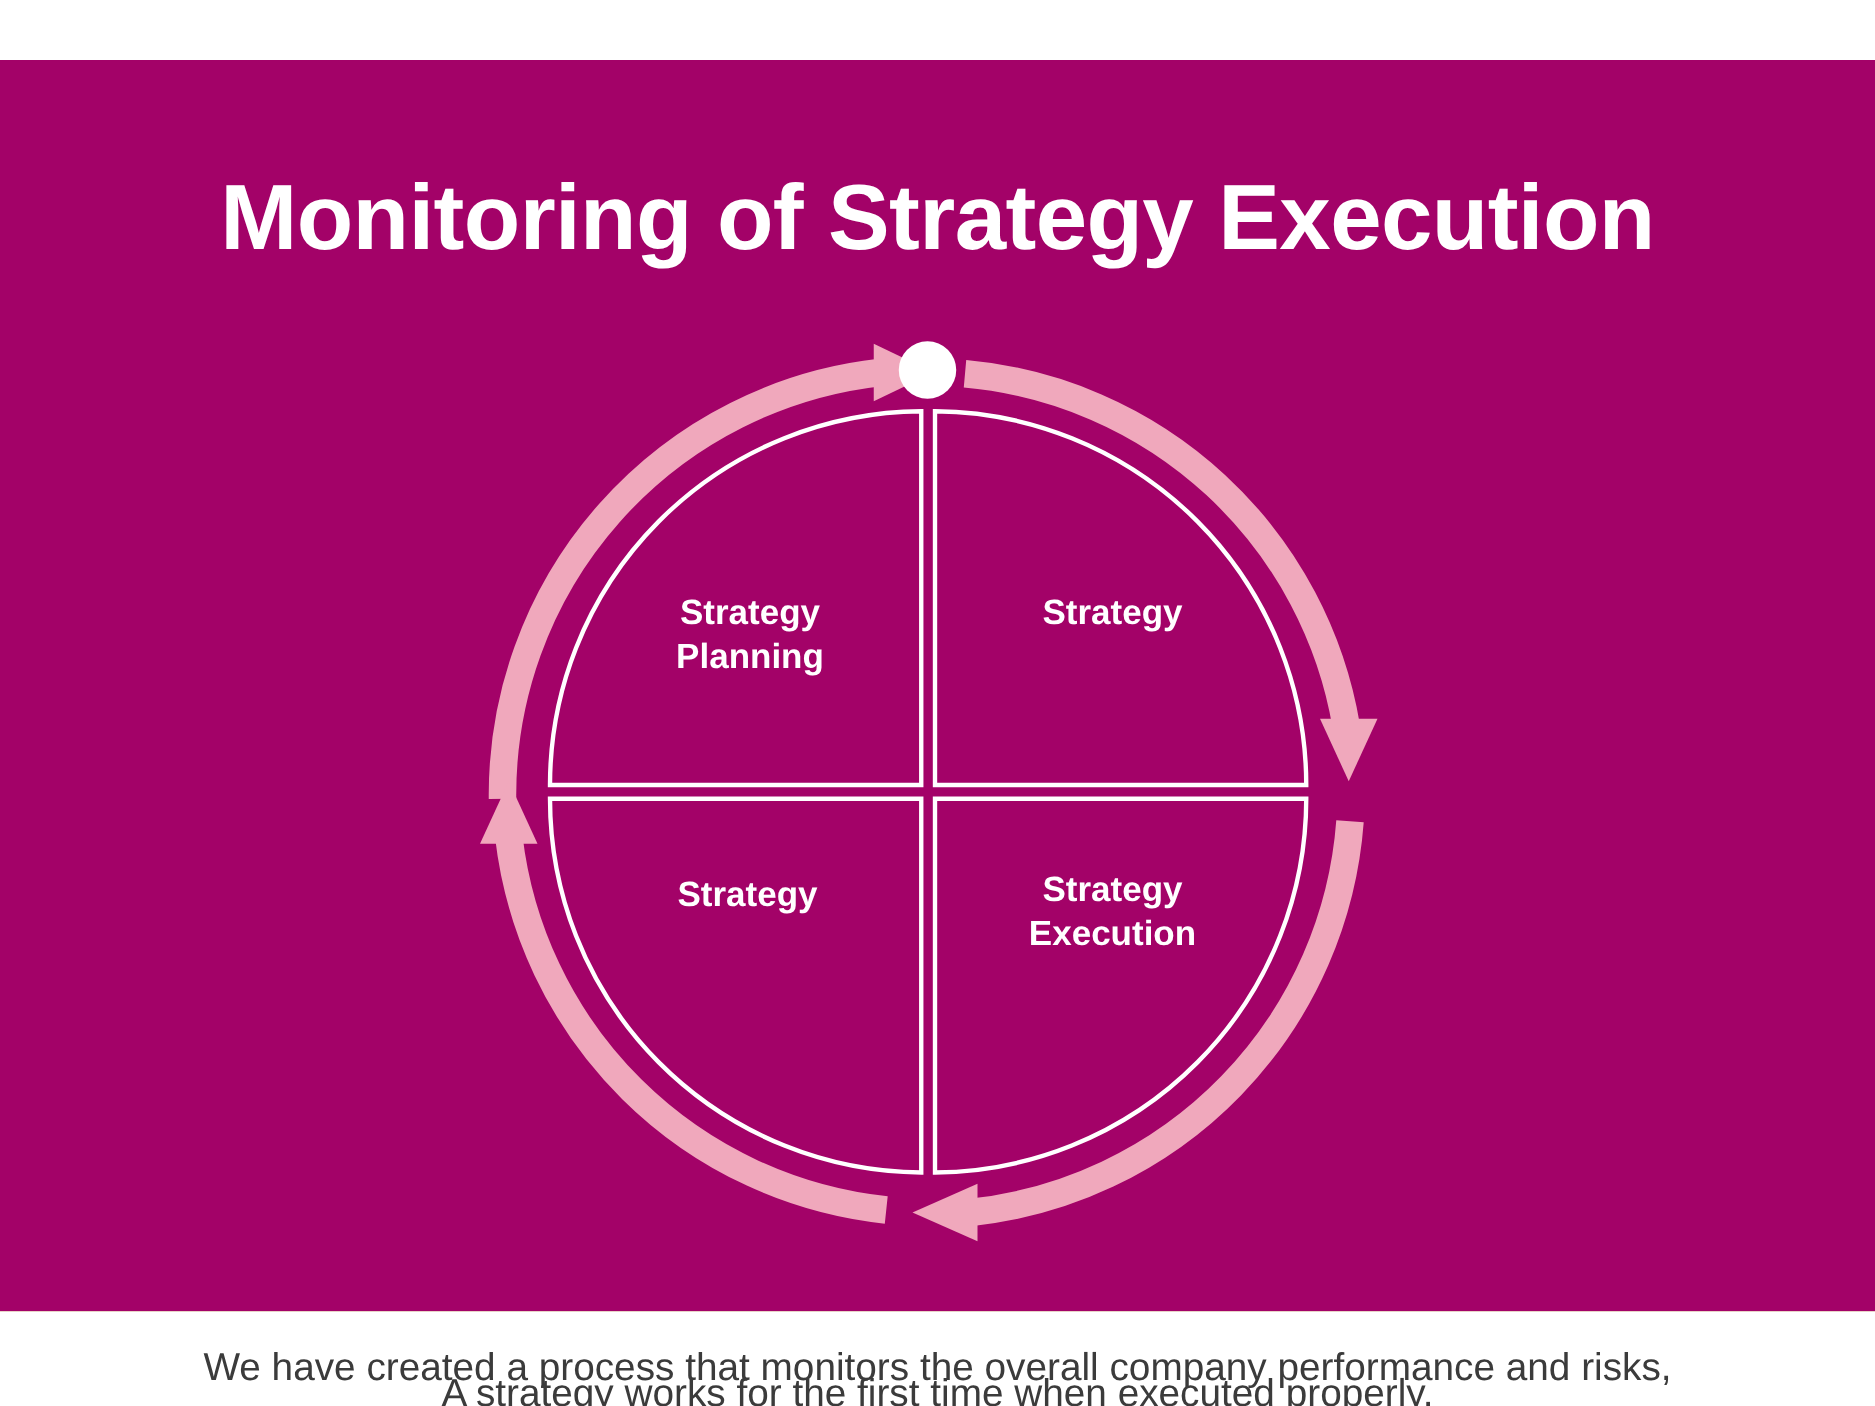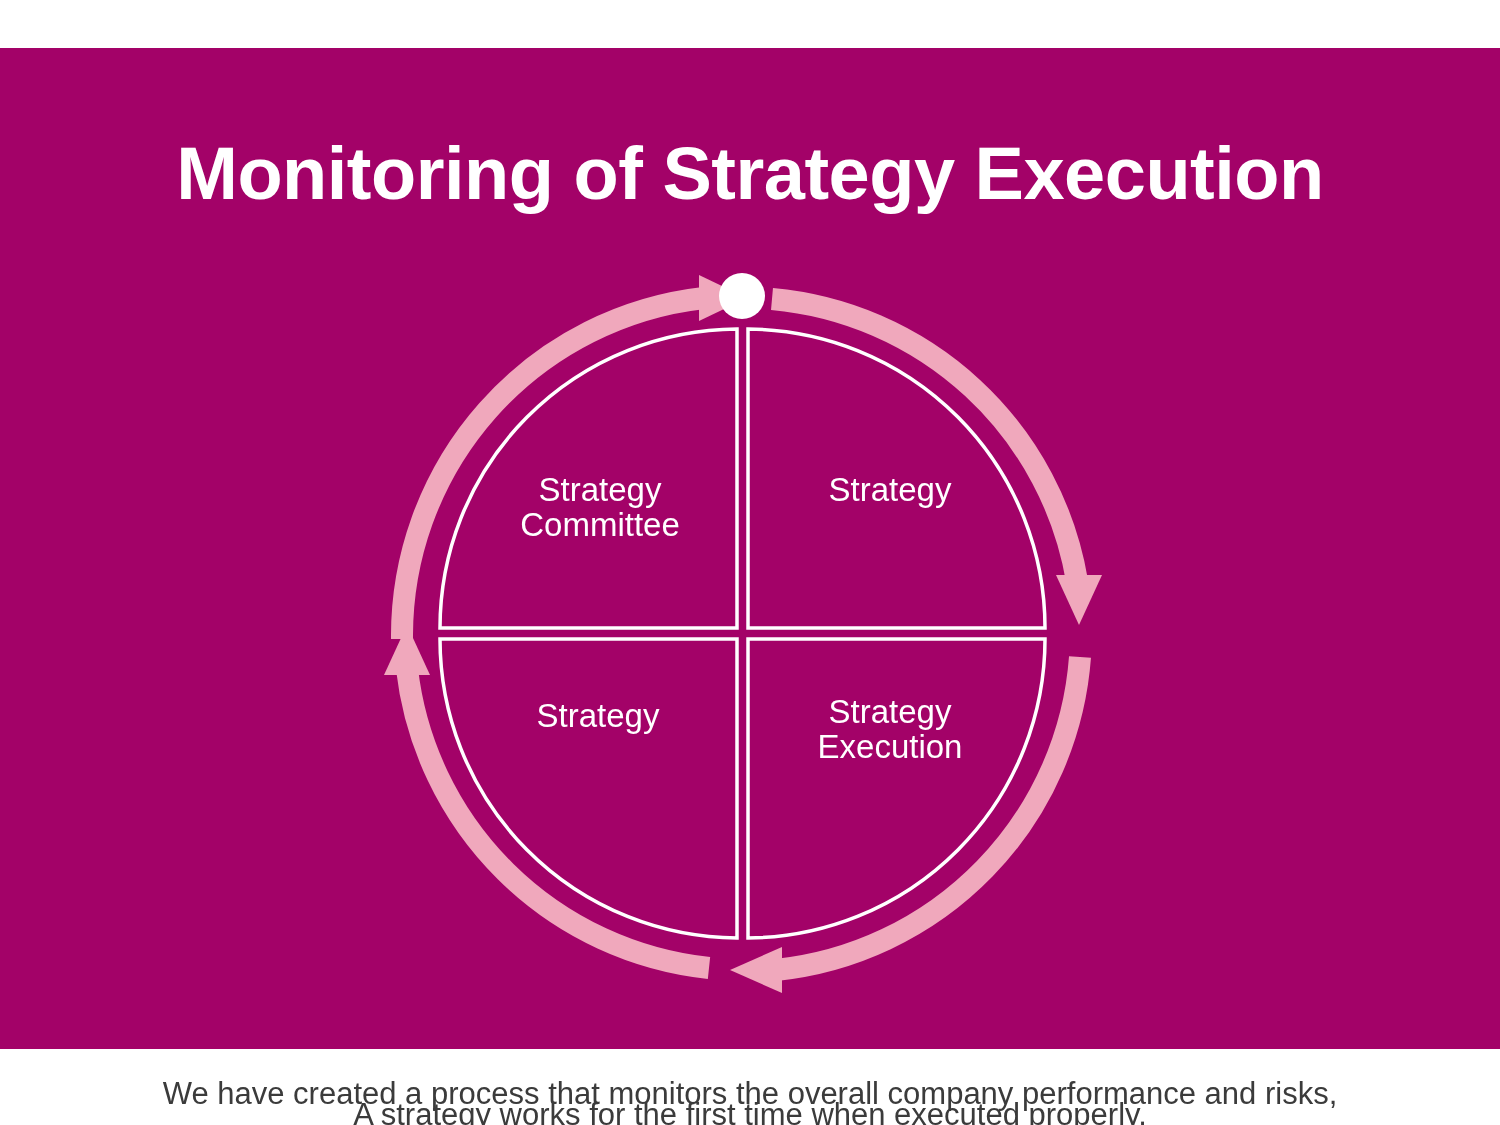--- a/index.html
+++ b/index.html
@@ -55,22 +55,22 @@
     display: block;
     width: 740px;
     height: 740px;
     overflow: visible;
   }
   
   .quad-label {
     position: absolute;
     color: #ffffff;
     font-family: "Liberation Sans", sans-serif;
-    font-weight: normal;
-    font-size: 33px;
+    font-weight: bold;
+    font-size: 28px;
     line-height: 35px;
     text-align: center;
     white-space: nowrap;
   }
   #label-planning        { left: 440px; top: 424px; width: 320px; }
   #label-implementation  { left: 730px; top: 424px; width: 320px; }
   #label-reassessment    { left: 418px; top: 650px; width: 360px; }
   #label-monitoring      { left: 730px; top: 646px; width: 320px; }
 
   
@@ -169,21 +169,21 @@
         <path d="M 365 376
                  L 365 675
                  A 299 299 0 0 1 68 376
                  L 365 376 Z"></path>
       </g>
     </svg>
   </div>
 
   <div class="quad-label" id="label-planning">
     <span>Strategy</span><br>
-    <span>Committee</span>
+    <span>Planning</span>
   </div>
 
   <div class="quad-label" id="label-implementation">
     <span>Strategy</span><br>
   </div>
 
   <div class="quad-label" id="label-monitoring">
     <span>Strategy</span><br>
     <span>Execution</span>
   </div>

